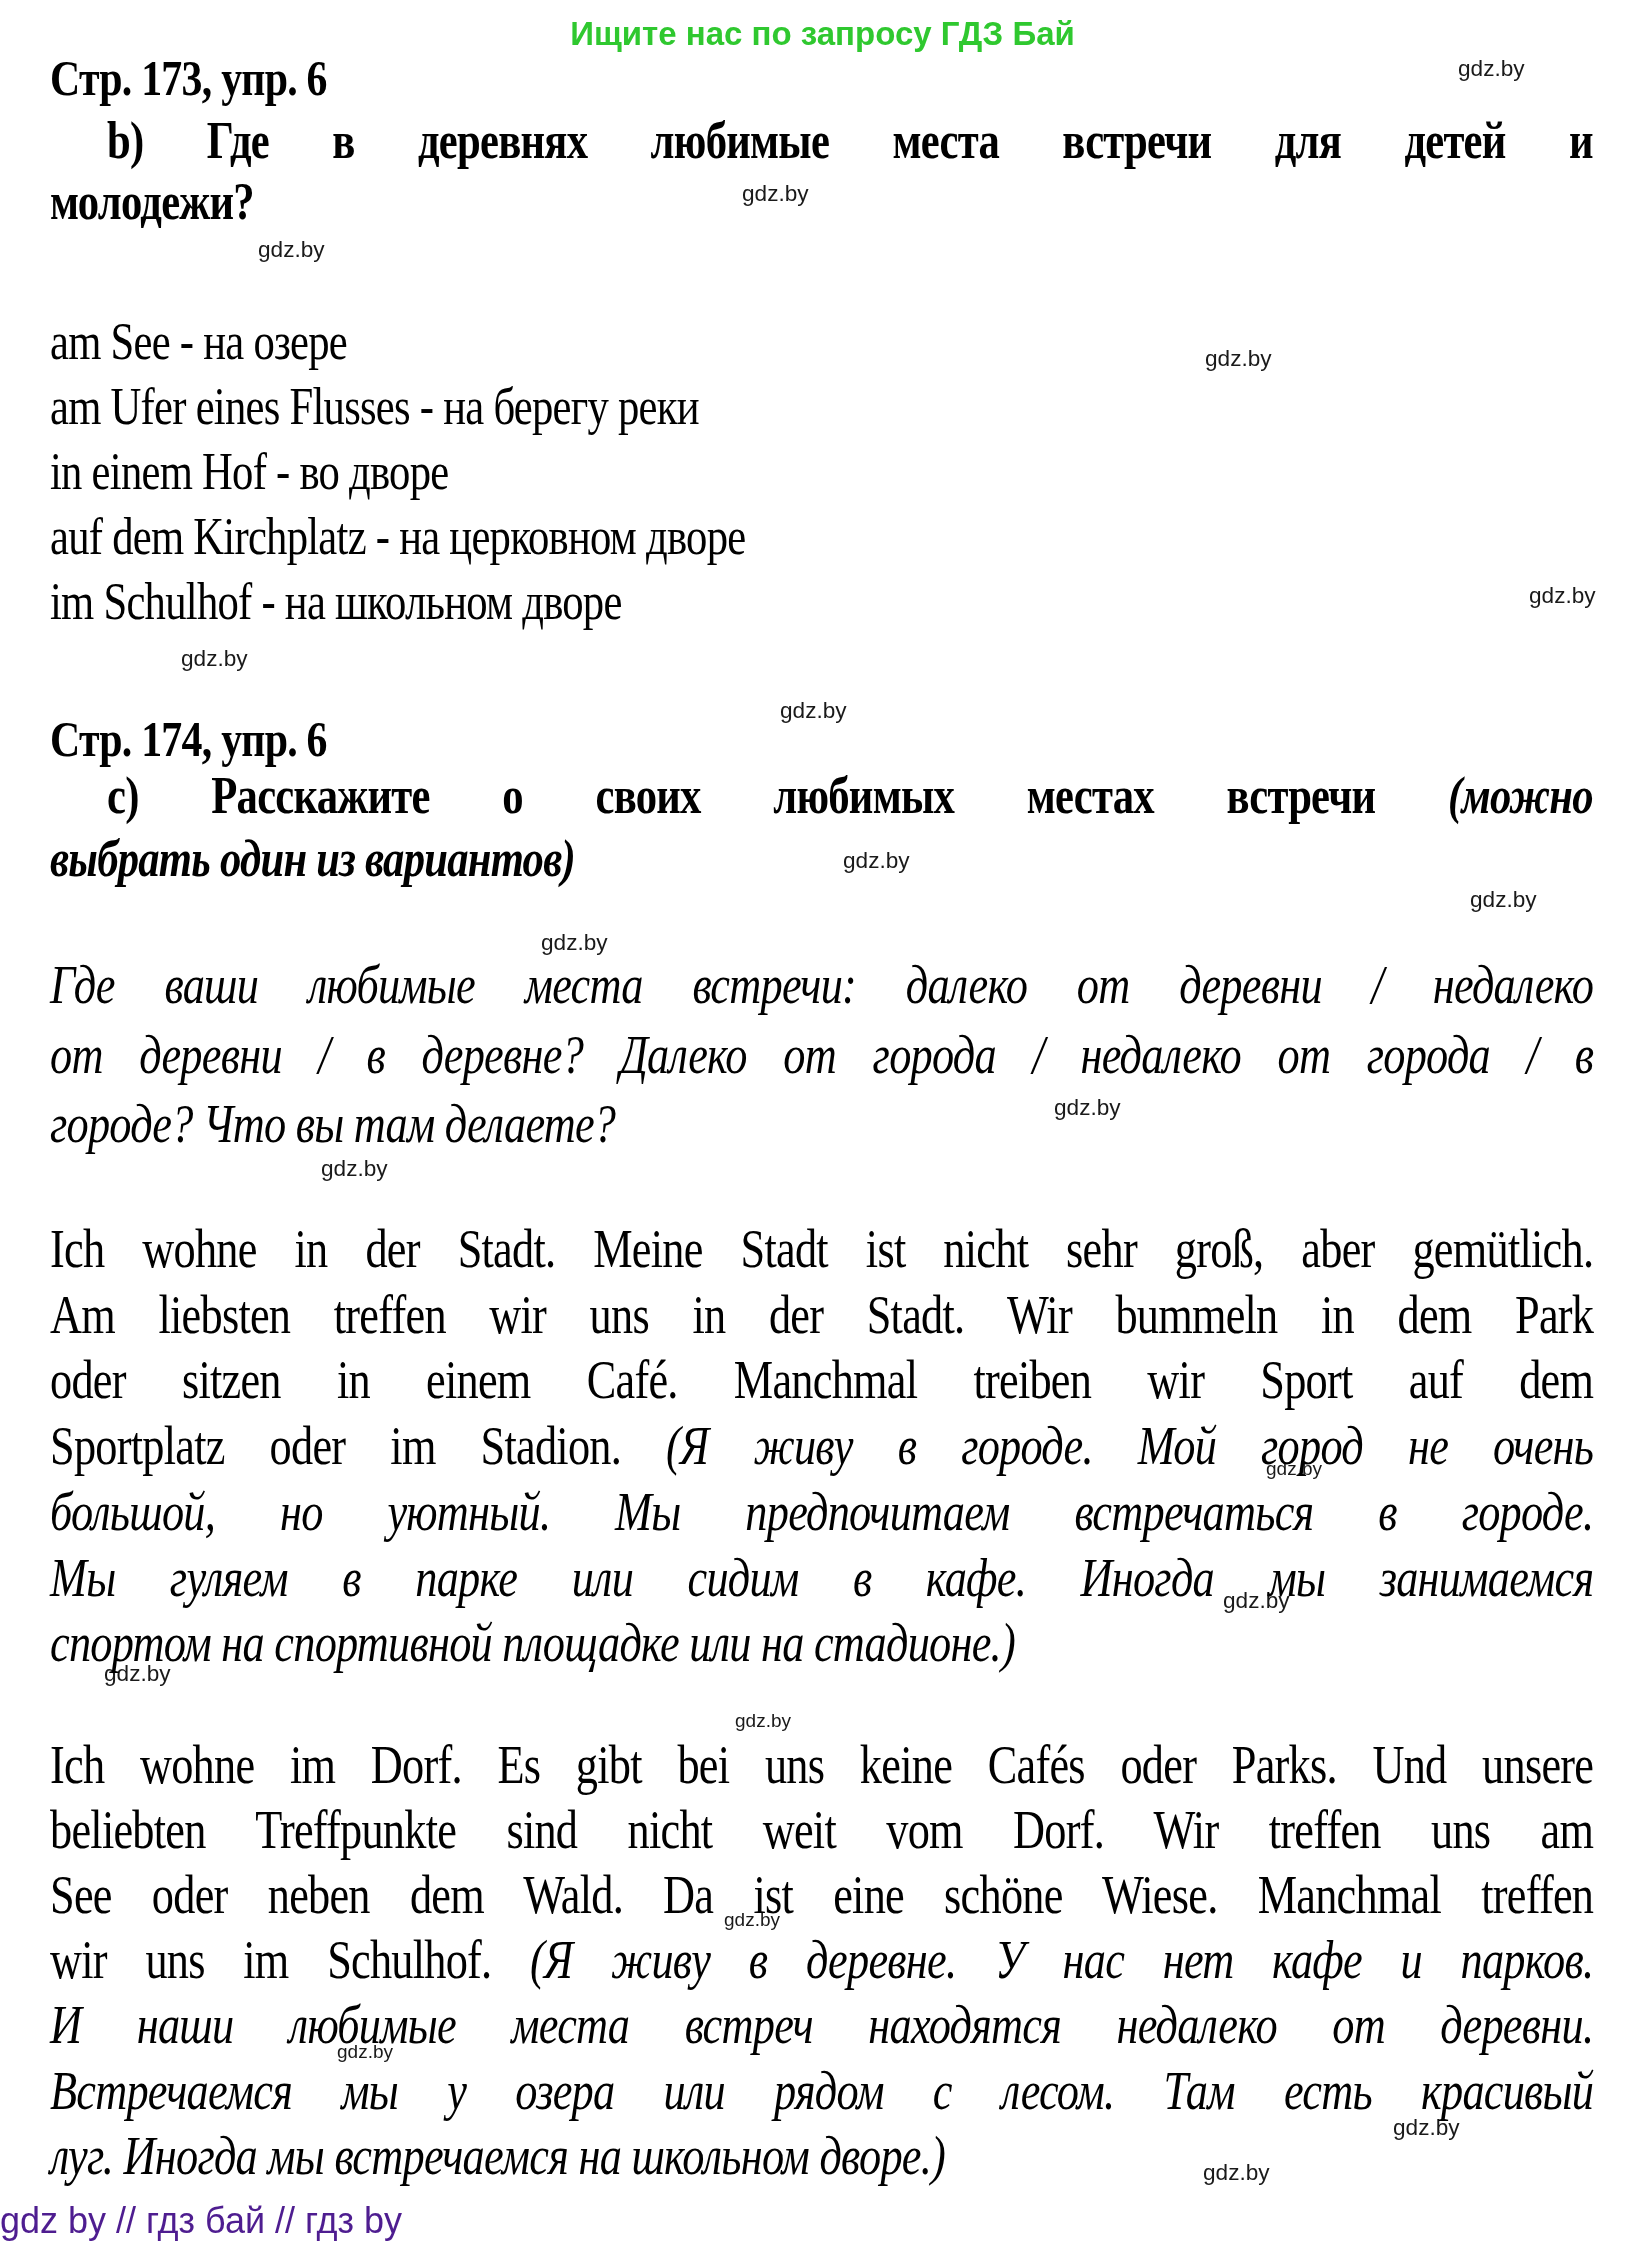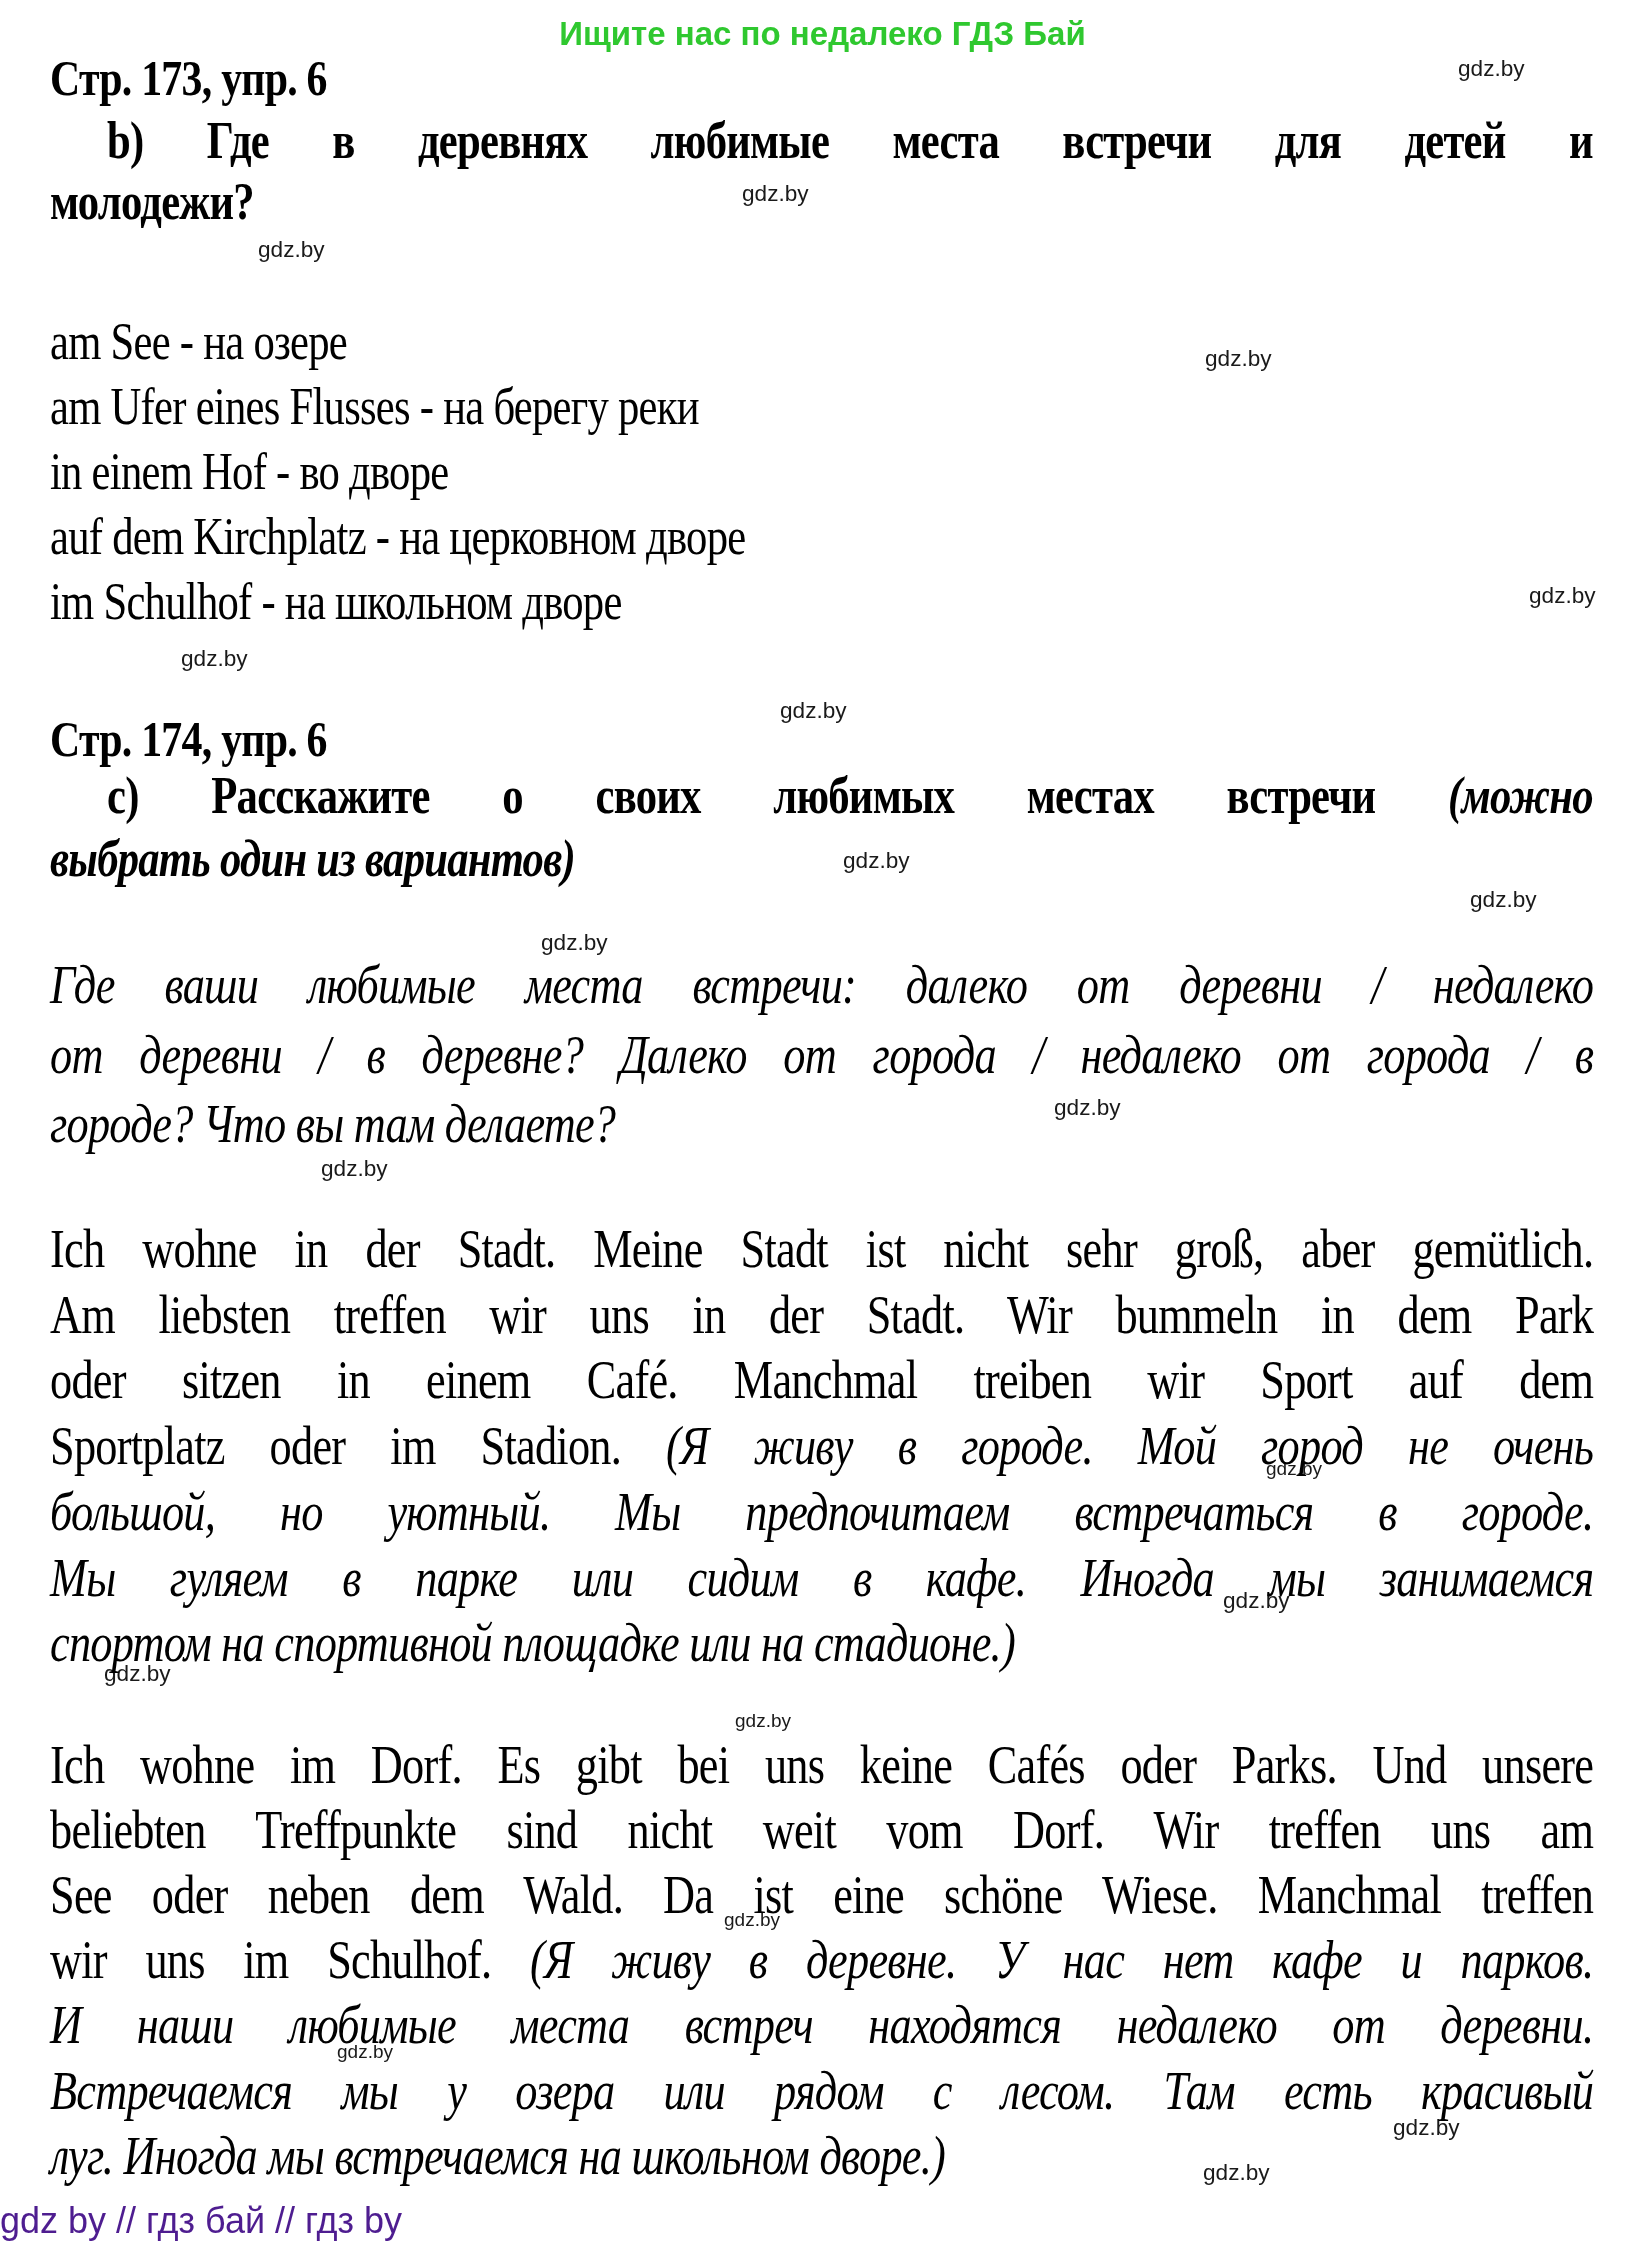--- a/index.html
+++ b/index.html
@@ -22,21 +22,21 @@
          font-family:"Liberation Sans",sans-serif;font-size:33px;font-weight:bold;color:#2fc82f;}
   
   .foot{position:absolute;top:2200px;left:0;width:100%;text-align:left;
         font-family:"Liberation Sans",sans-serif;font-size:36px;color:#4e1d90;}
 </style>
 </head>
 <body>
 
 <div class="page">
 
-  <div class="promo">Ищите нас по недалеко ГДЗ Бай</div>
+  <div class="promo">Ищите нас по запросу ГДЗ Бай</div>
 
   <div class="wm" style="left:1458px;top:56px">gdz.by</div>
   <div class="wm" style="left:742px;top:181px">gdz.by</div>
   <div class="wm" style="left:258px;top:237px">gdz.by</div>
   <div class="wm" style="left:1205px;top:346px">gdz.by</div>
   <div class="wm" style="left:1529px;top:583px">gdz.by</div>
   <div class="wm" style="left:181px;top:646px">gdz.by</div>
   <div class="wm" style="left:780px;top:698px">gdz.by</div>
   <div class="wm" style="left:843px;top:848px">gdz.by</div>
   <div class="wm" style="left:1470px;top:887px">gdz.by</div>

